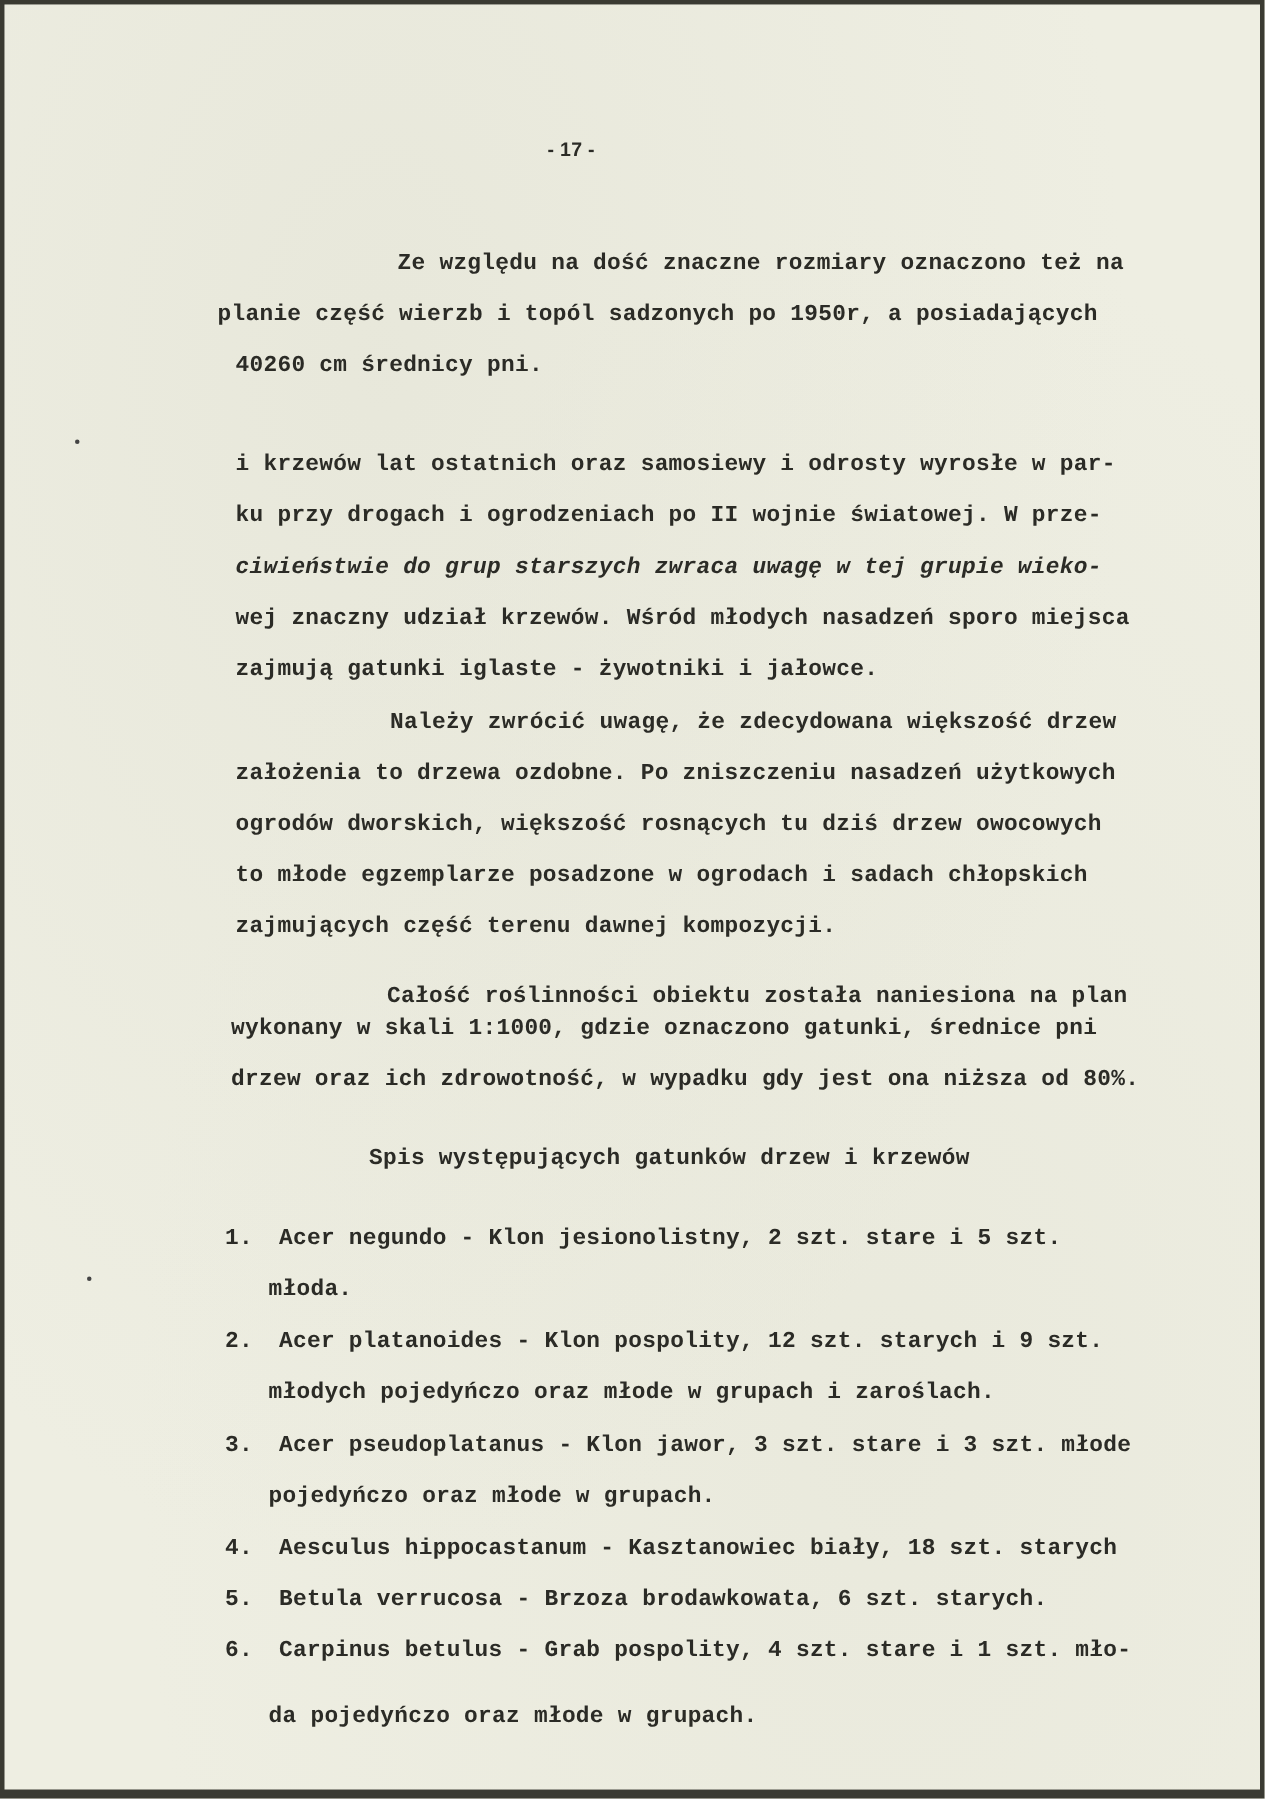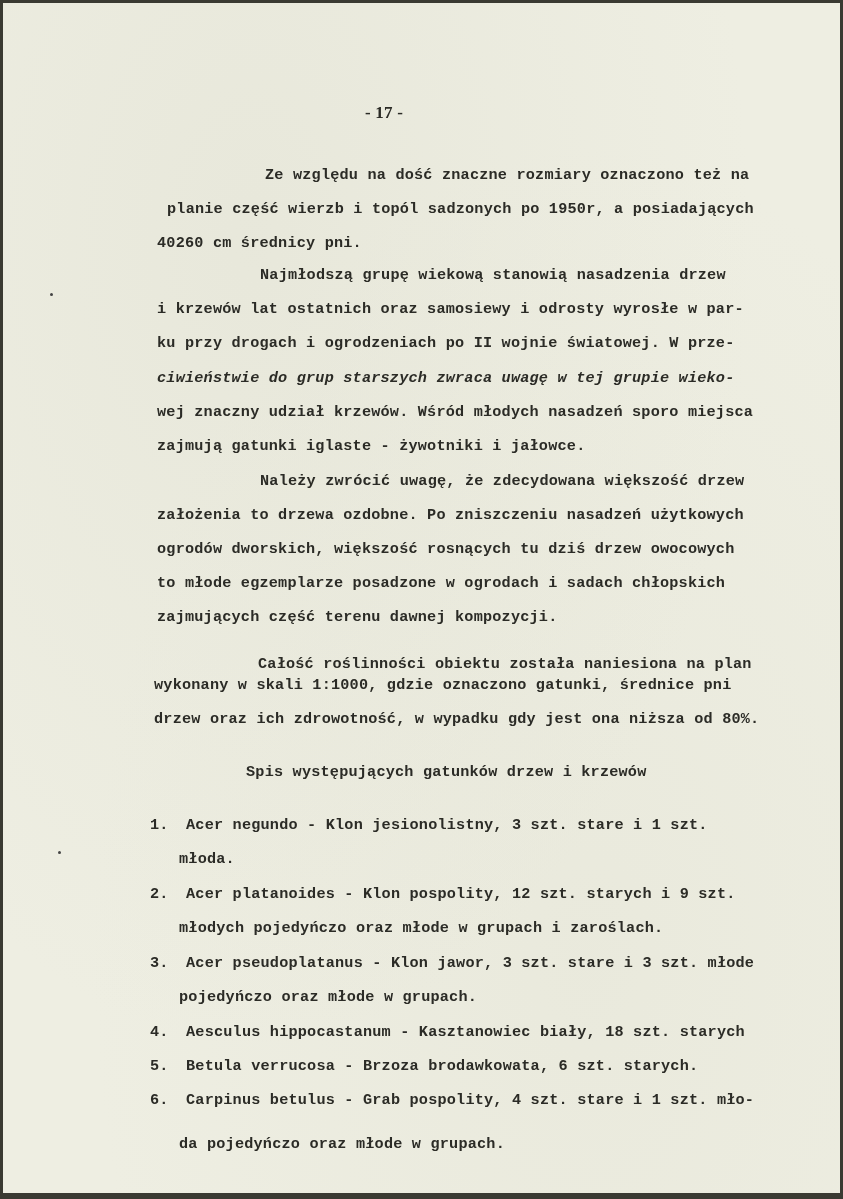--- a/index.html
+++ b/index.html
@@ -14,56 +14,55 @@
       background-image:
         radial-gradient(ellipse at 30% 20%, rgba(220,220,205,0.35), transparent 60%),
         radial-gradient(ellipse at 70% 80%, rgba(225,225,210,0.35), transparent 60%);
       font-family: "Liberation Mono", "DejaVu Sans Mono", monospace;
       color: #2b2b26;
       font-weight: bold;
       font-size: 15.2px;
       letter-spacing: 0.2px;
     }
     .line { position: absolute; white-space: pre; }
-    .pagenum { font-family: Liberation Serif, serif; font-size: 17px; left: 362px; top: 100px; }
+    .pagenum { font-family: Liberation Sans, sans-serif; font-size: 13px; left: 362px; top: 89px; }
     .heading { text-decoration-thickness: 2px; text-underline-offset: 4px; }
     .mark { position: absolute; width: 3px; height: 3px; background: #444; border-radius: 50%; }
   </style>
 </head>
 <body>
 
 <div class="page">
   <div class="line pagenum">- 17 -</div>
 
   <div class="line" style="left:262px; top:163px;">Ze względu na dość znaczne rozmiary oznaczono też na</div>
-  <div class="line" style="left:164px; top:197px;">planie część wierzb i topól sadzonych po 1950r, a posiadających</div>
+  <div class="line" style="left:142px; top:197px;">planie część wierzb i topól sadzonych po 1950r, a posiadających</div>
   <div class="line" style="left:154px; top:231px;">40260 cm średnicy pni.</div>
 
-  <div class="line" style="left:257px; top:263px;">Najmłodszą grupę wiekową stanowią nasadzenia drzew</div>
   <div class="line" style="left:154px; top:297px;">i krzewów lat ostatnich oraz samosiewy i odrosty wyrosłe w par-</div>
   <div class="line" style="left:154px; top:331px;">ku przy drogach i ogrodzeniach po II wojnie światowej. W prze-</div>
   <div class="line" style="left:154px; top:366px;font-style:italic;">ciwieństwie do grup starszych zwraca uwagę w tej grupie wieko-</div>
   <div class="line" style="left:154px; top:400px;">wej znaczny udział krzewów. Wśród młodych nasadzeń sporo miejsca</div>
   <div class="line" style="left:154px; top:434px;text-align:right;">zajmują gatunki iglaste - żywotniki i jałowce.</div>
 
   <div class="line" style="left:257px; top:469px;">Należy zwrócić uwagę, że zdecydowana większość drzew</div>
   <div class="line" style="left:154px; top:503px;">założenia to drzewa ozdobne. Po zniszczeniu nasadzeń użytkowych</div>
   <div class="line" style="left:154px; top:537px;">ogrodów dworskich, większość rosnących tu dziś drzew owocowych</div>
   <div class="line" style="left:154px; top:571px;">to młode egzemplarze posadzone w ogrodach i sadach chłopskich</div>
   <div class="line" style="left:154px; top:605px;">zajmujących część terenu dawnej kompozycji.</div>
 
   <div class="line" style="left:255px; top:639px;margin-top:13px;">Całość roślinności obiektu została naniesiona na plan</div>
   <div class="line" style="left:151px; top:673px;">wykonany w skali 1:1000, gdzie oznaczono gatunki, średnice pni</div>
   <div class="line" style="left:151px; top:707px;">drzew oraz ich zdrowotność, w wypadku gdy jest ona niższa od 80%.</div>
 
   <div class="line heading" style="left:243px; top:760px;">Spis występujących gatunków drzew i krzewów</div>
 
   <div>
     <div class="line" style="left:147px; top:813px;">1.</div>
-    <div class="line" style="left:183px; top:813px;">Acer negundo - Klon jesionolistny, 3 szt. stare i 1 szt.</div>
+    <div class="line" style="left:183px; top:813px;">Acer negundo - Klon jesionolistny, 2 szt. stare i 5 szt.</div>
     <div class="line" style="left:176px; top:847px;">młoda.</div>
 
     <div class="line" style="left:147px; top:882px;">2.</div>
     <div class="line" style="left:183px; top:882px;">Acer platanoides - Klon pospolity, 12 szt. starych i 9 szt.</div>
     <div class="line" style="left:176px; top:916px;">młodych pojedyńczo oraz młode w grupach i zaroślach.</div>
 
     <div class="line" style="left:147px; top:951px;">3.</div>
     <div class="line" style="left:183px; top:951px;">Acer pseudoplatanus - Klon jawor, 3 szt. stare i 3 szt. młode</div>
     <div class="line" style="left:176px; top:985px;">pojedyńczo oraz młode w grupach.</div>
 

